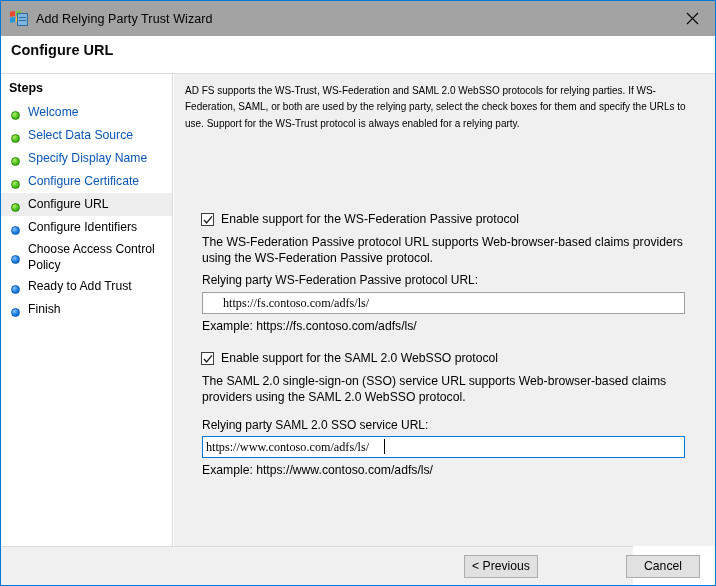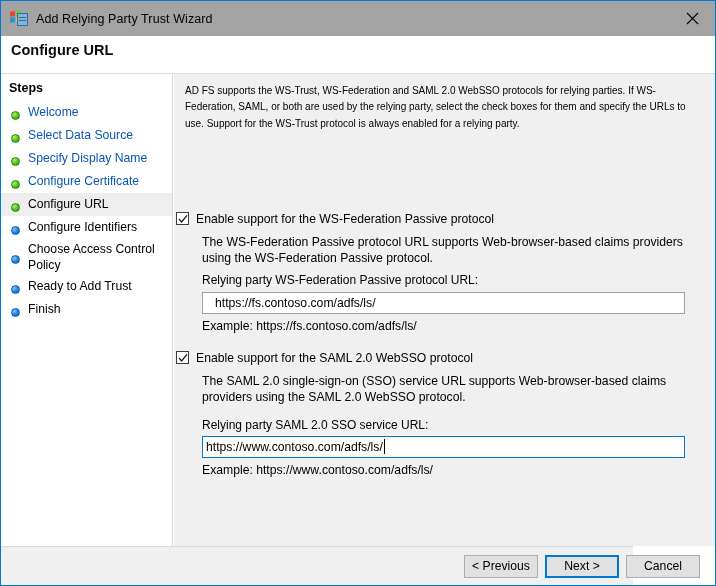--- a/index.html
+++ b/index.html
@@ -189,23 +189,23 @@
     left: 11px;
     top: 9px;
     width: 519px;
     font-size: 10px;
     line-height: 16.3px;
     color: #000000;
   }
 
   .cb-row {
     position: absolute;
-    left: 2px;
+    left: 27px;
     display: flex;
-    align-items: flex-start;
+    align-items: flex-end;
   }
   .cb-row.wsfed { top: 138px; }
   .cb-row.saml  { top: 277px; }
   .checkbox {
     width: 13px;
     height: 13px;
     background: #ffffff;
     border: 1px solid #3c3c3c;
     box-sizing: border-box;
     margin-right: 7px;
@@ -239,24 +239,24 @@
   .field-label.saml  { top: 344px; }
 
   .textbox {
     position: absolute;
     left: 28px;
     width: 483px;
     height: 22px;
     background: #ffffff;
     border: 1px solid #a0a0a0;
     box-sizing: border-box;
-    font-family: Liberation Sans, sans-serif;
-    font-size: 12.2px;
-    color: #000000;
-    padding: 0 0 0 12px;
+    font-family: Liberation Serif, serif;
+    font-size: 12.2px;
+    color: #000000;
+    padding: 0 0 0 20px;
     line-height: 20px;
     outline: none;
   }
   .textbox.wsfed { top: 218px; }
   .textbox.saml  {
     top: 362px;
     border: 1px solid #0078d7;
     padding-left: 3px;
   }
   .caret {
@@ -430,17 +430,16 @@
 
       <div class="caret" id="saml-caret" style="left: 209.797px;"></div>
 
       <div class="example saml">Example: https://www.contoso.com/adfs/ls/</div>
 
     </div>
   </div>
 
   <div class="footer">
     <button class="btn prev">&lt; Previous</button>
-    <button class="btn next">Next &gt;</button>
     <button class="btn cancel">Cancel</button>
   </div>
 
 </div>
 
 </body></html>

